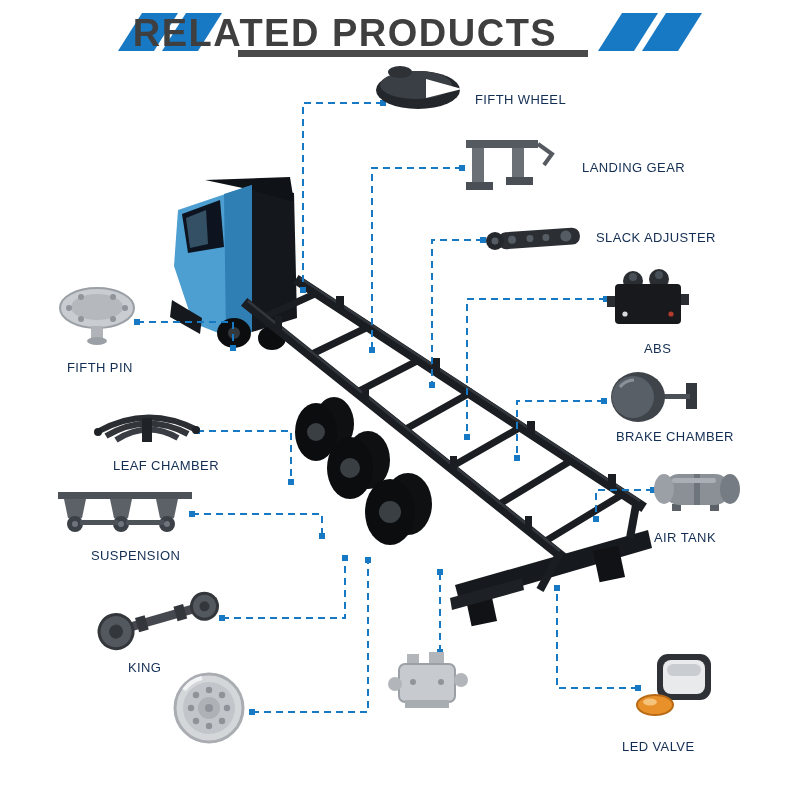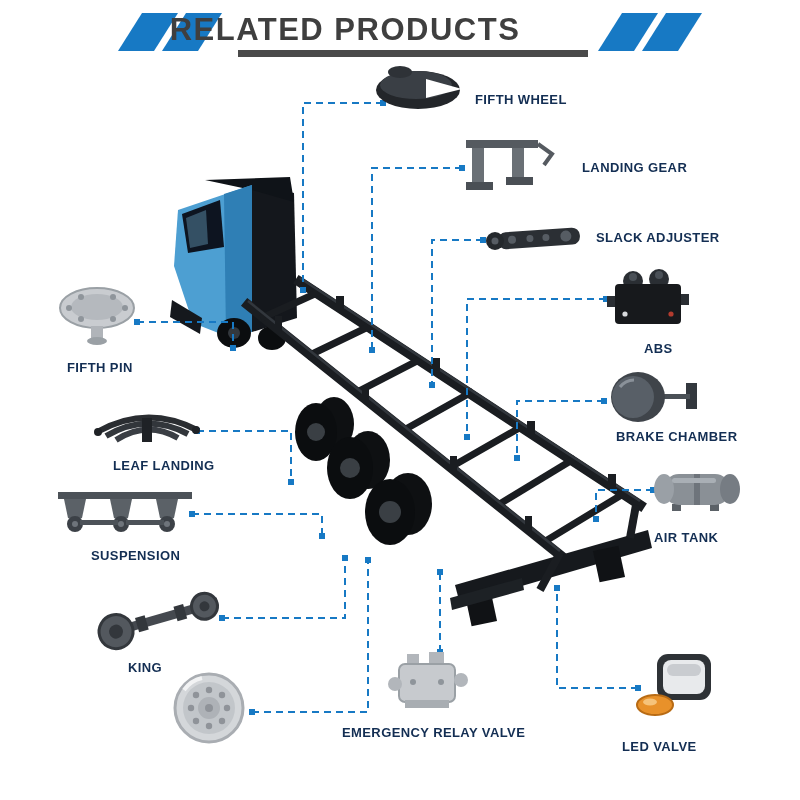--- a/index.html
+++ b/index.html
@@ -2,32 +2,32 @@
 <html><head>
 <meta charset="utf-8">
 <style>
   html,body{margin:0;padding:0;background:#fff;}
   body{width:800px;height:800px;position:relative;font-family:"Liberation Sans",sans-serif;overflow:hidden;}
   .stage{position:absolute;inset:0;}
 
   
   .hdr{position:absolute;left:0;top:0;width:800px;height:70px;}
   .hdr-title{position:absolute;left:0;top:12px;width:690px;text-align:center;
-    font-size:31px;font-weight:800;letter-spacing:1.5px;color:#3f3f3f;}
+    font-size:38px;font-weight:800;letter-spacing:1.5px;color:#3f3f3f;}
   .hdr-bar{position:absolute;left:238px;top:50px;width:350px;height:7px;background:#4a4a4a;}
   .slashes{position:absolute;top:13px;width:110px;height:38px;}
   .slashes.left{left:118px;} .slashes.right{left:598px;}
 
   
   .layer{position:absolute;left:0;top:0;width:800px;height:800px;}
 
   
   .thumb{position:absolute;}
   
-  .part-label{position:absolute;font-size:13px;font-weight:700;color:#132e53;
+  .part-label{position:absolute;font-size:13px;font-weight:400;color:#132e53;
     letter-spacing:.4px;white-space:nowrap;}
 </style>
 </head>
 <body>
 
 <div class="stage">
 
   <div class="hdr">
     <svg class="slashes left" viewBox="0 0 110 38">
       <polygon points="0,38 24,0 60,0 36,38" fill="#1779c4"></polygon>
@@ -293,19 +293,18 @@
     <ellipse cx="15" cy="50" rx="7" ry="3.5" fill="#f6c37a"></ellipse>
   </svg>
 
   <span class="part-label" style="left:475px;top:92px">FIFTH WHEEL</span>
   <span class="part-label" style="left:582px;top:160px">LANDING GEAR</span>
   <span class="part-label" style="left:596px;top:230px">SLACK ADJUSTER</span>
   <span class="part-label" style="left:644px;top:341px">ABS</span>
   <span class="part-label" style="left:616px;top:429px">BRAKE CHAMBER</span>
   <span class="part-label" style="left:654px;top:530px">AIR TANK</span>
   <span class="part-label" style="left:67px;top:360px">FIFTH PIN</span>
-  <span class="part-label" style="left:113px;top:458px">LEAF LANDING</span>
+  <span class="part-label" style="left:113px;top:458px">LEAF CHAMBER</span>
   <span class="part-label" style="left:91px;top:548px">SUSPENSION</span>
   <span class="part-label" style="left:128px;top:660px">KING</span>
-  <span class="part-label" style="left:342px;top:725px">EMERGENCY RELAY VALVE</span>
   <span class="part-label" style="left:622px;top:739px">LED VALVE</span>
 
 </div>
 
 </body></html>

